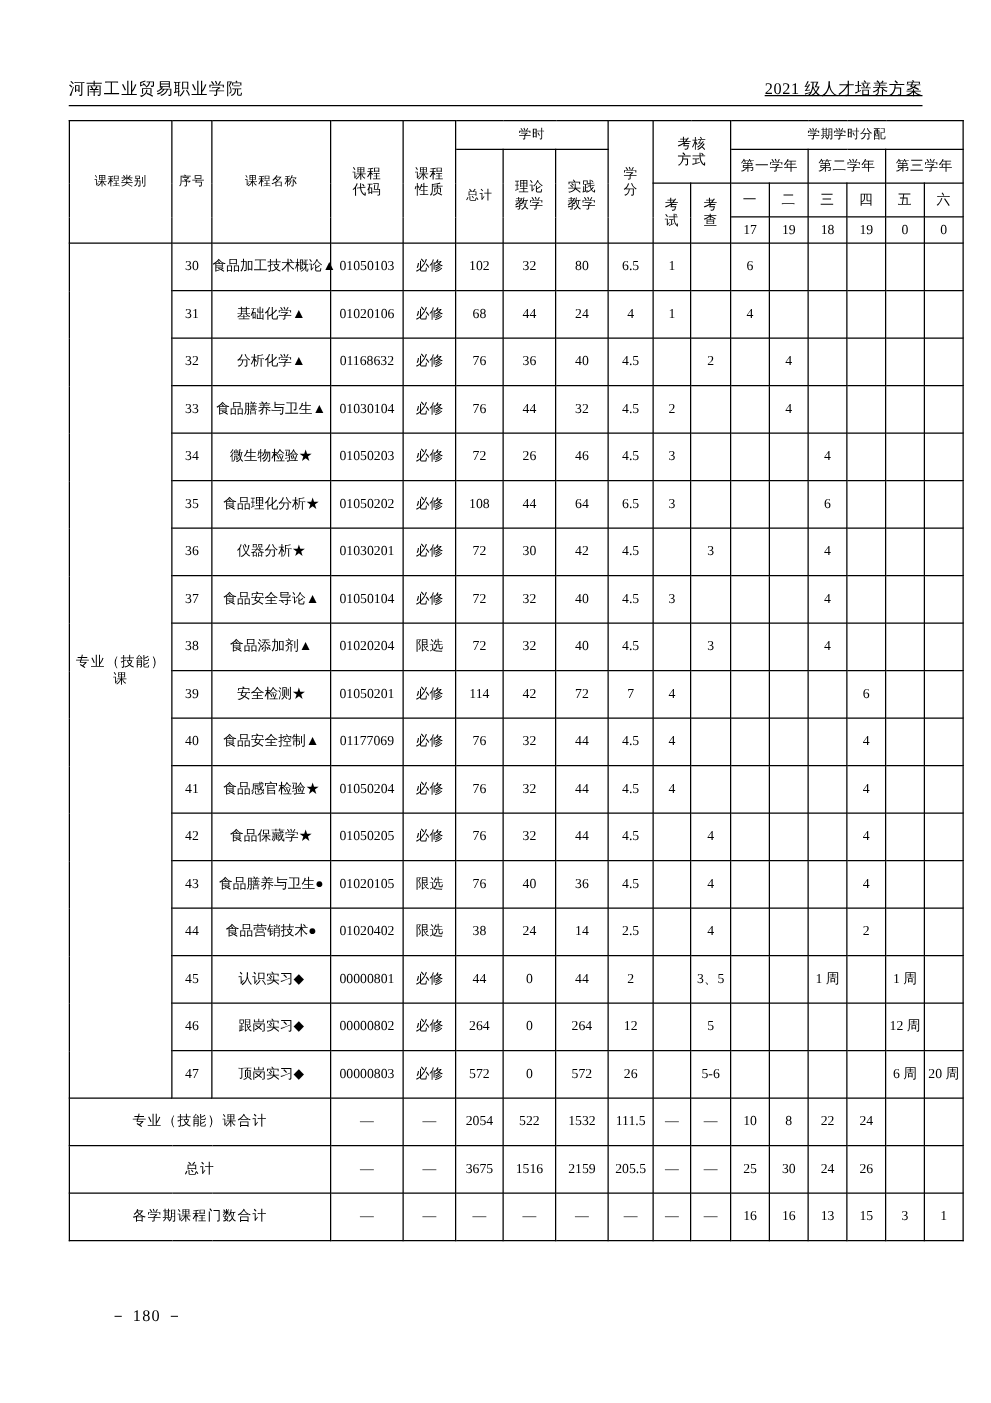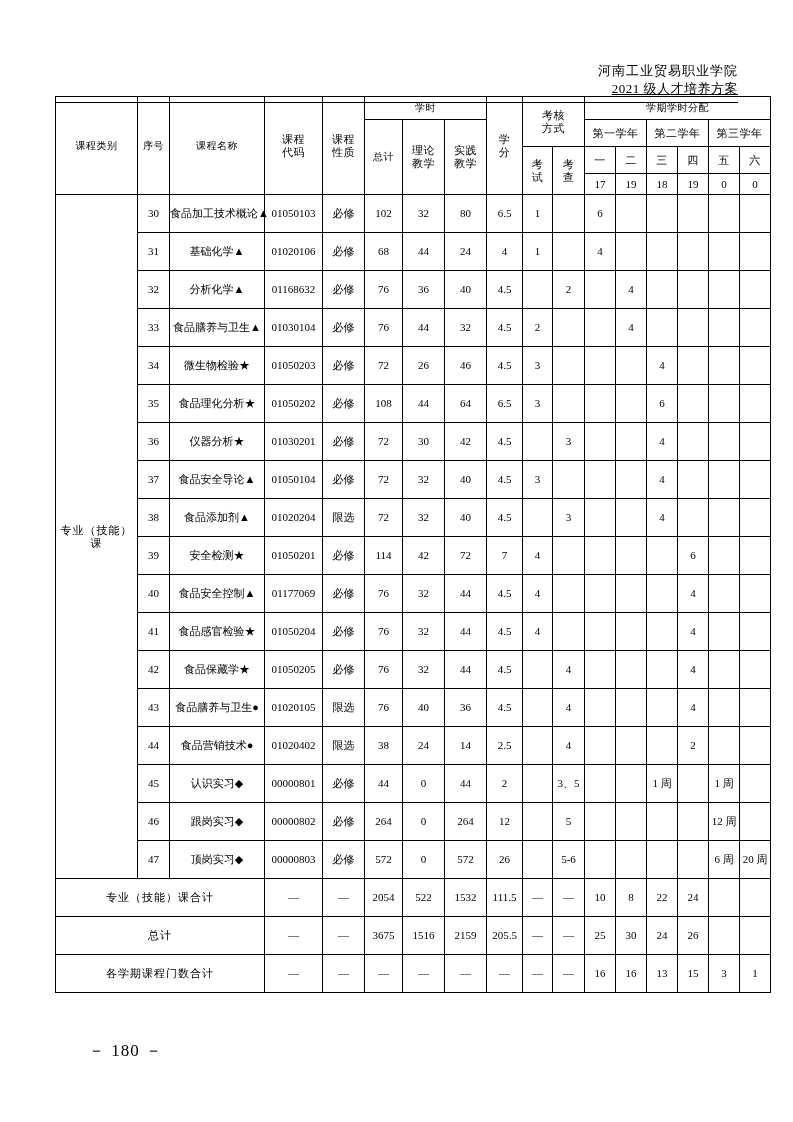--- a/index.html
+++ b/index.html
@@ -24,21 +24,20 @@
     position: absolute;
     top: 62px;
     left: 55px;
     right: 55px;
     display: flex;
     justify-content: space-between;
     align-items: flex-end;
     font-size: 13px;
     padding-bottom: 4px;
     border-bottom: 1px solid #000;
-    flex-direction: column;
   }
   .header .left {
     letter-spacing: 1px;
   }
   .header .right {
     letter-spacing: 0.5px;
     text-decoration: underline;
   }
   .table-wrap {
     position: absolute;
@@ -89,21 +88,21 @@
     font-size: 12.5px;
     letter-spacing: 1px;
   }
   .bold {
     font-weight: bold;
   }
   .footer {
     position: absolute;
     bottom: 60px;
     left: 88px;
-    font-size: 17px;
+    font-size: 13px;
     letter-spacing: 1px;
   }
   .hdr-row1 td { height: 22px; }
   .hdr-row2 td { height: 26px; }
   .hdr-row3 td { height: 26px; }
   .hdr-row4 td { height: 20px; }
 </style>
 </head>
 <body>
 

